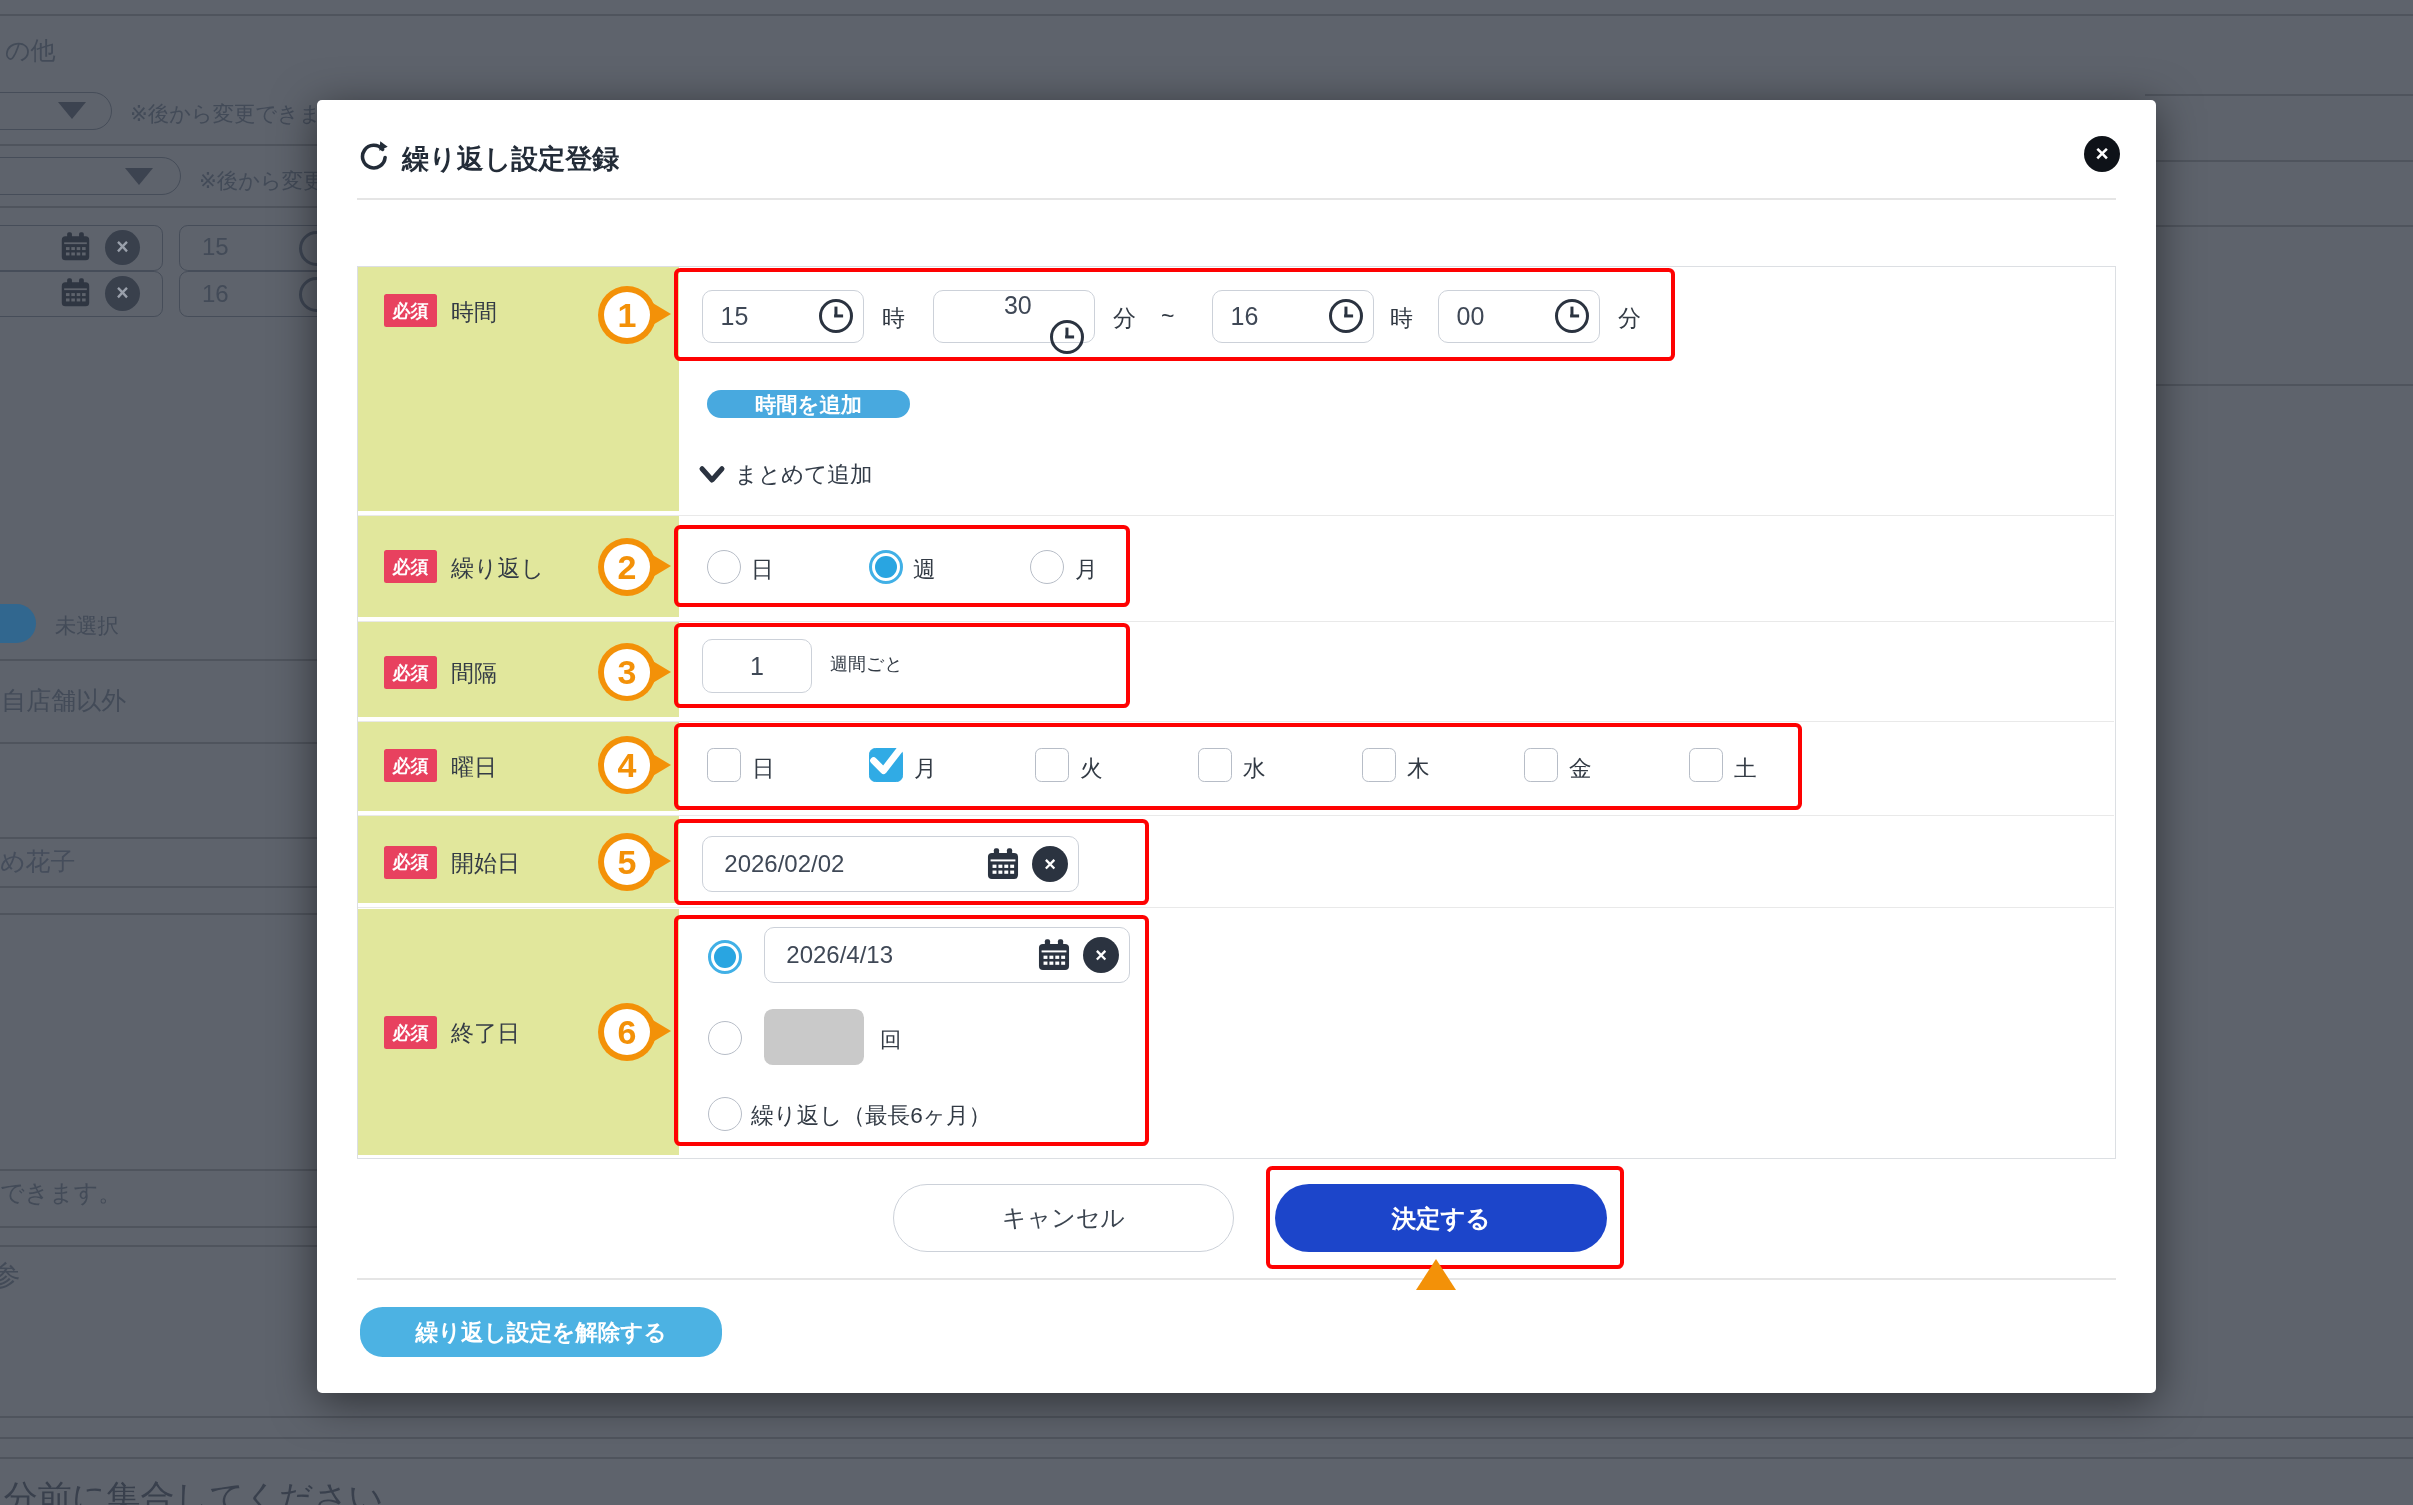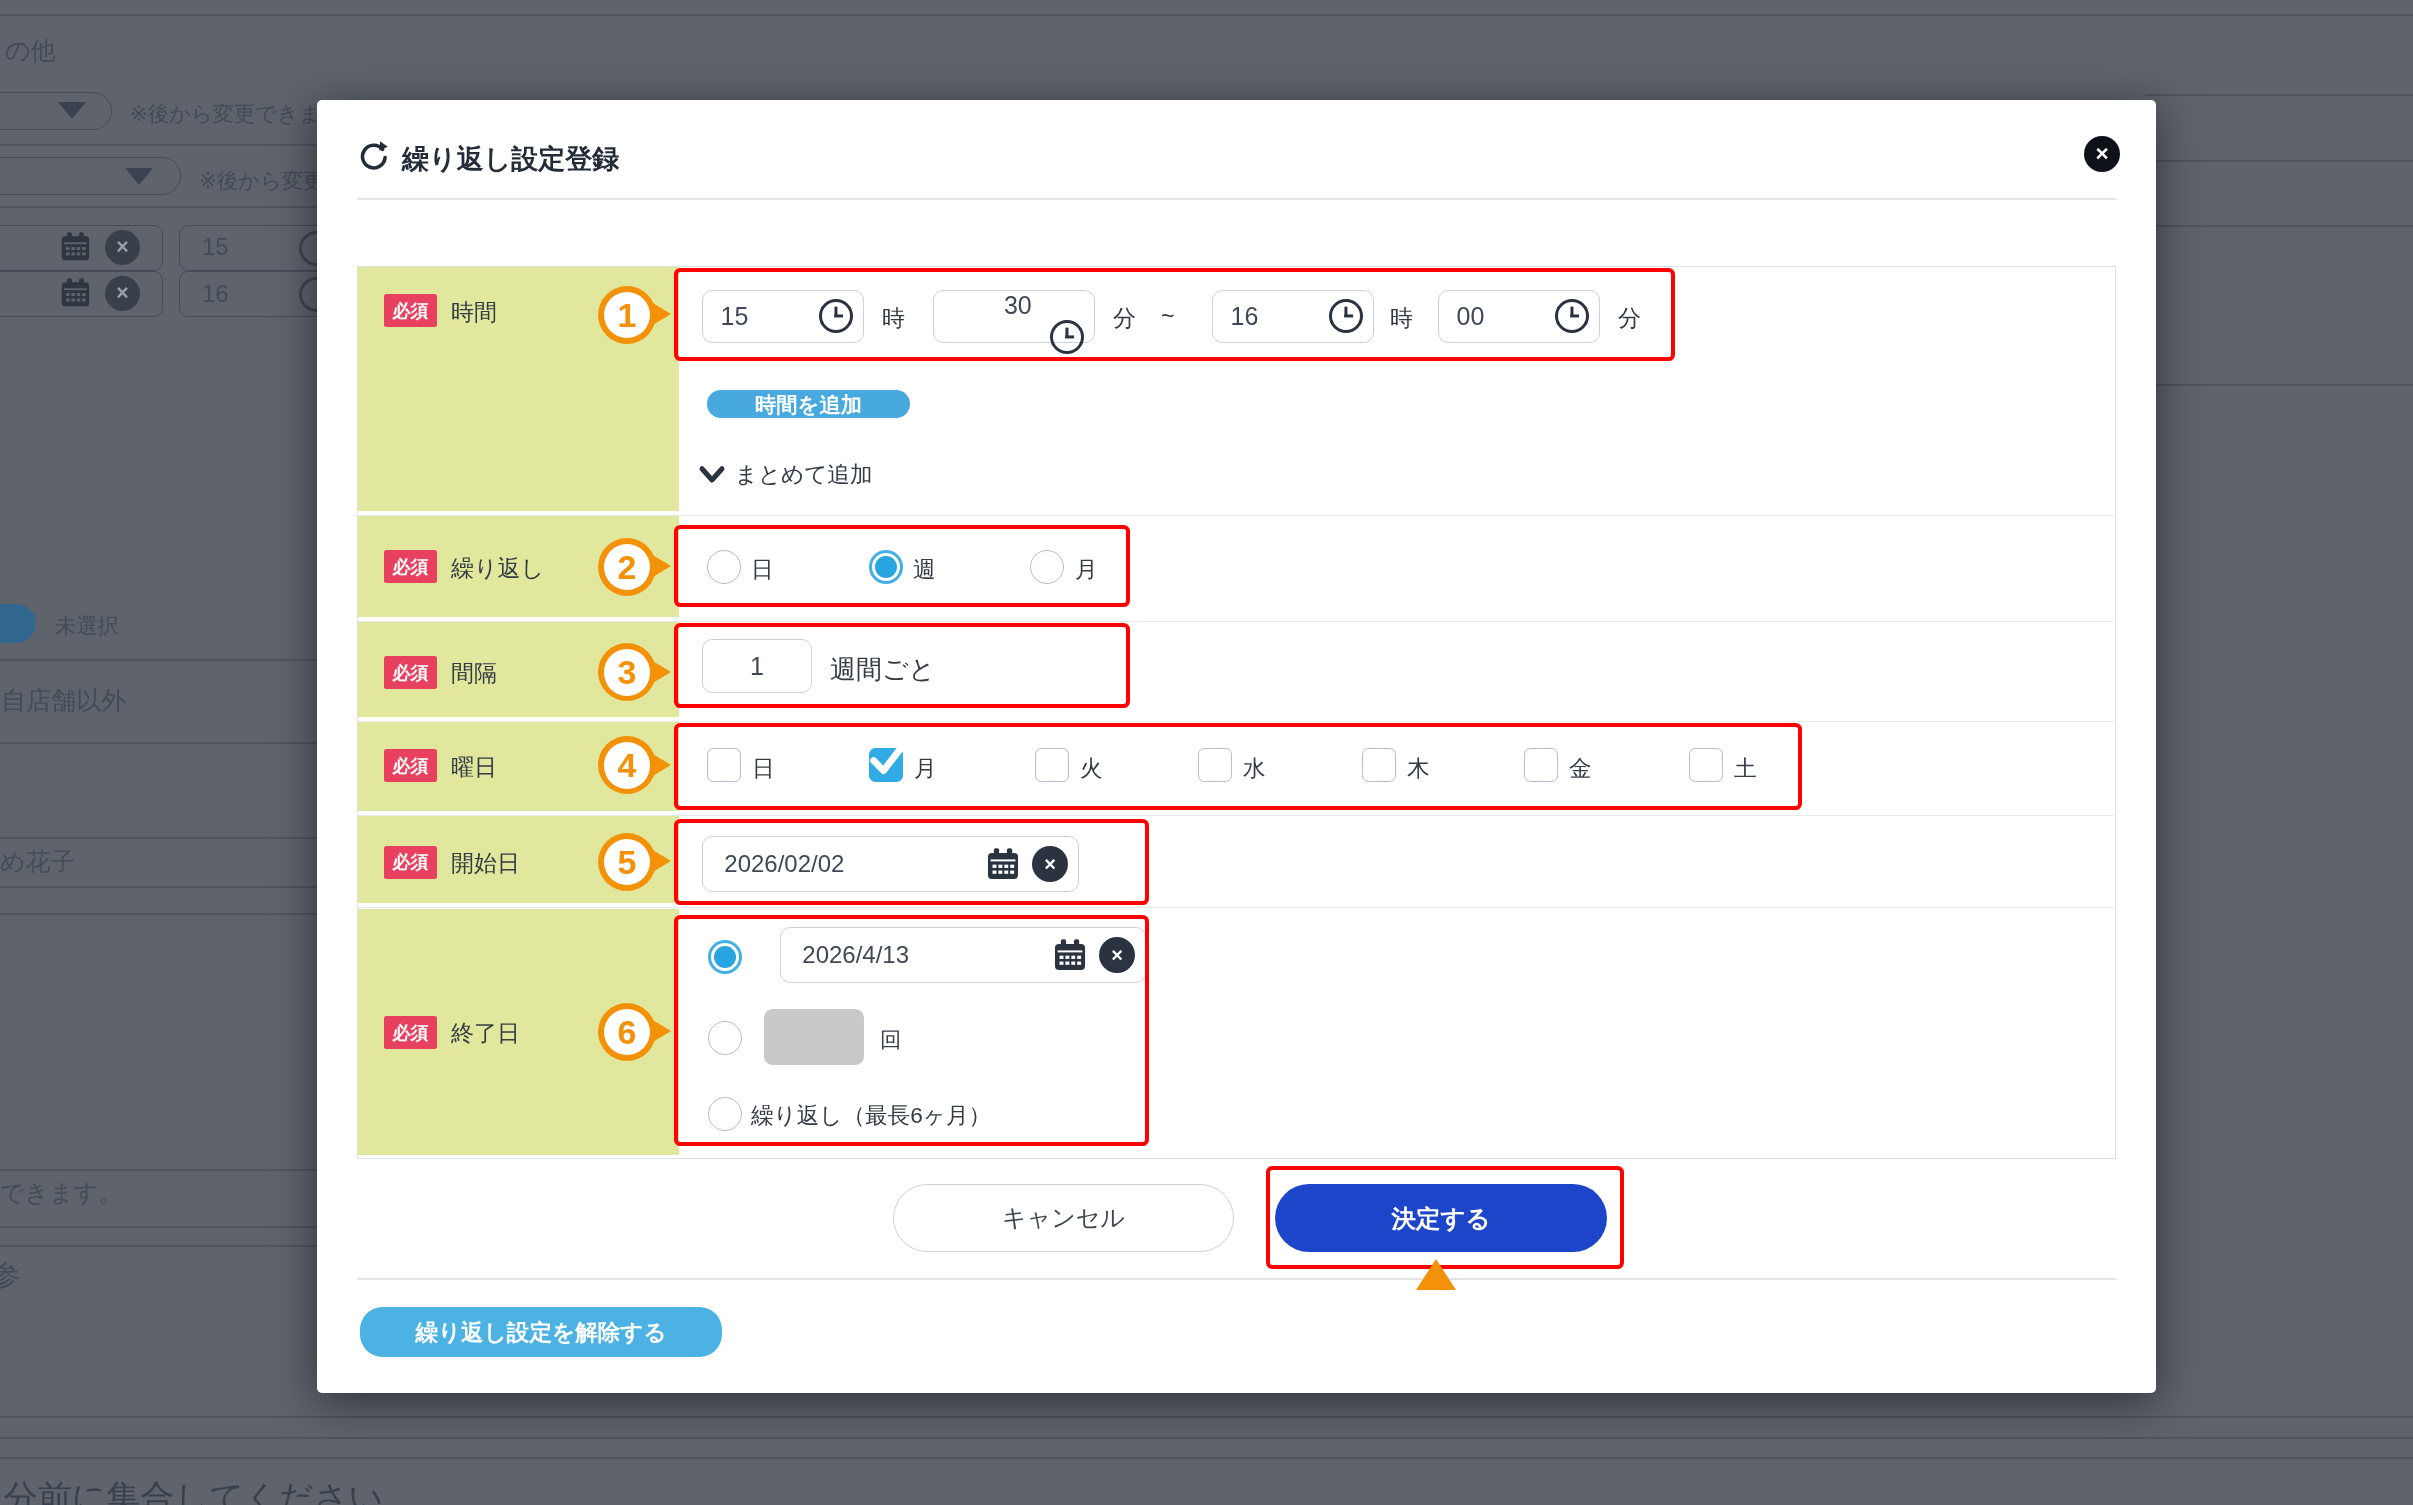--- a/index.html
+++ b/index.html
@@ -239,21 +239,21 @@
         <div class="rowlabel" style="left:93px;top:36px;">間隔</div>
         <div class="badge" style="left:240px;top:21.3px;">
             <span class="badgetail"></span>
             <span class="n">3</span>
           </div>
         <div class="redbox" style="left:316px;top:1.3px;width:448px;height:77px;"></div>
 
         <div class="tinput" style="left:344px;top:17px;width:110px;height:54px;justify-content:center;padding:0;">
           <span class="val">1</span>
         </div>
-        <div class="unit" style="left:472px;top:30px;font-size:26px;">週間ごと</div>
+        <div class="unit" style="left:472px;top:30px;font-size:18px;">週間ごと</div>
       </div>
 
       <div class="frow rowsep" style="top:455px;height:94px;">
         <div class="greencell" style="height:89px;"></div>
         <div class="req" style="left:26px;top:27px;">必須</div>
         <div class="rowlabel" style="left:93px;top:29.5px;">曜日</div>
         <div class="badge" style="left:240px;top:14.4px;">
             <span class="badgetail"></span>
             <span class="n">4</span>
           </div>
@@ -317,21 +317,21 @@
         <div class="greencell" style="height:246px;"></div>
         <div class="req" style="left:26px;top:107px;">必須</div>
         <div class="rowlabel" style="left:93px;top:109px;">終了日</div>
         <div class="badge" style="left:240px;top:94px;">
             <span class="badgetail"></span>
             <span class="n">6</span>
           </div>
         <div class="redbox" style="left:316px;top:6.3px;width:467px;height:223px;"></div>
 
         <div class="radio sel" style="left:350px;top:31px;"></div>
-        <div class="dinput" style="left:406px;top:18px;width:366px;height:56px;margin-left:16px;">
+        <div class="dinput" style="left:406px;top:18px;width:366px;height:56px;">
           <span class="val">2026/4/13</span>
           <span class="calico">
             <svg width="34" height="34" viewBox="0 0 52 52">
                 <rect x="3" y="9" width="46" height="40" rx="6" fill="#2b3340"></rect>
                 <rect x="12" y="2" width="8" height="13" rx="3" fill="#2b3340"></rect>
                 <rect x="32" y="2" width="8" height="13" rx="3" fill="#2b3340"></rect>
                 <rect x="7" y="19" width="38" height="3" fill="#fff"></rect>
                 <g fill="#fff">
                   <rect x="10" y="27" width="6" height="5"></rect>
                   <rect x="19" y="27" width="6" height="5"></rect>

